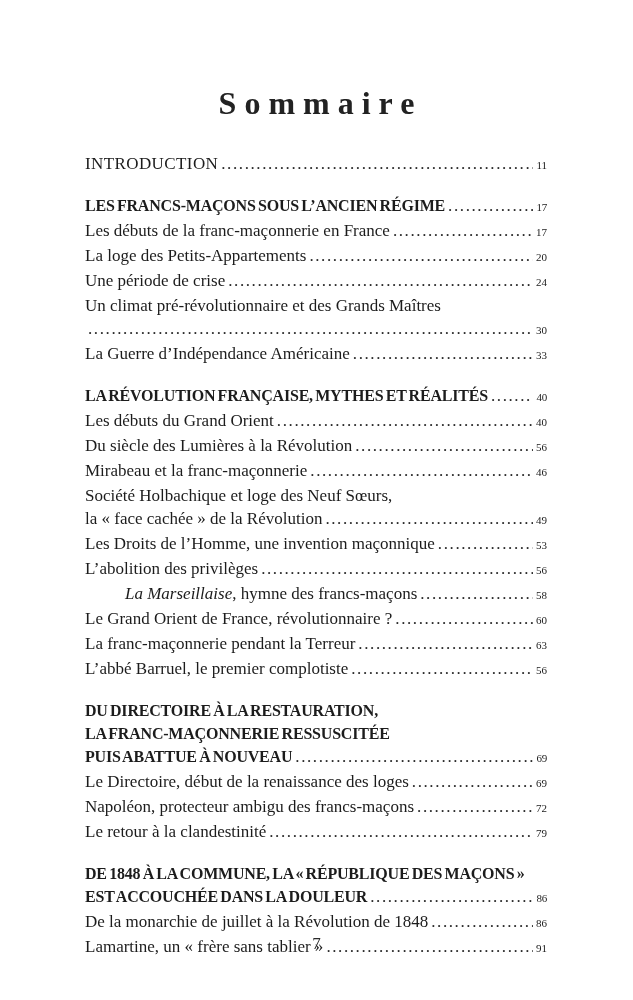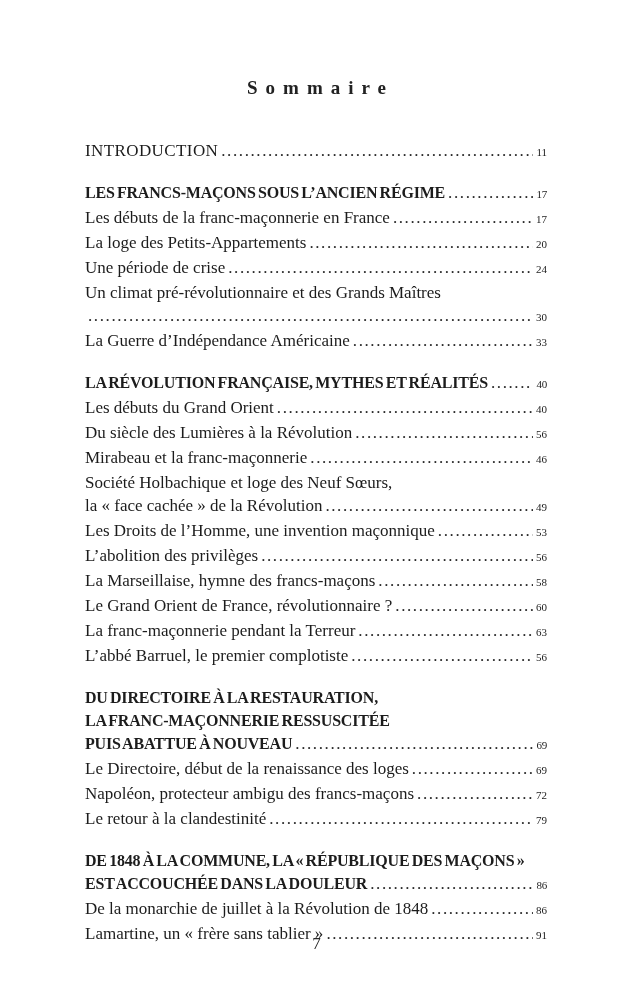--- a/index.html
+++ b/index.html
@@ -6,42 +6,42 @@
   body{
     width:633px;height:1000px;background:#ffffff;overflow:hidden;
     font-family:"Liberation Serif","DejaVu Serif",serif;
     color:#1c1c1c;
     -webkit-font-smoothing:antialiased;
   }
   .page{position:relative;width:633px;height:1000px;background:#fff;}
 
   .title{
     position:absolute;top:64px;left:0;width:633px;
-    text-align:center;font-size:19px;font-weight:700;
+    text-align:center;font-size:32px;font-weight:700;
     letter-spacing:8px;padding-left:8px;box-sizing:border-box;
     color:#222;
   }
 
   .toc{
-    position:absolute;top:139px;left:85px;width:462px;
+    position:absolute;top:152px;left:85px;width:462px;
     font-size:17px;line-height:23px;
   }
   .toc-section{margin-top:17px;}
   .toc-section:first-child{margin-top:0;}
 
   .toc-row{
     display:flex;align-items:baseline;white-space:nowrap;
   }
   .toc-row .lbl{flex:0 1 auto;}
   .toc-row.caps .lbl{letter-spacing:0.4px;}
   .toc-row.heading{
     font-weight:700;font-size:16px;
     letter-spacing:-0.2px;word-spacing:-1.5px;
   }
-  .italic{}
+  .italic{font-style:italic;margin-left:40px;}
 
   .dots{
     flex:1 1 auto;min-width:6px;overflow:hidden;
     margin:0 1px 0 3px;letter-spacing:0;
   }
   .dots::after{
     content:"........................................................................................................................";
     letter-spacing:1.6px;font-weight:400;font-size:17px;color:#2a2a2a;
   }
   .pg{flex:0 0 auto;margin-left:2px;font-weight:400;font-size:11px;}

